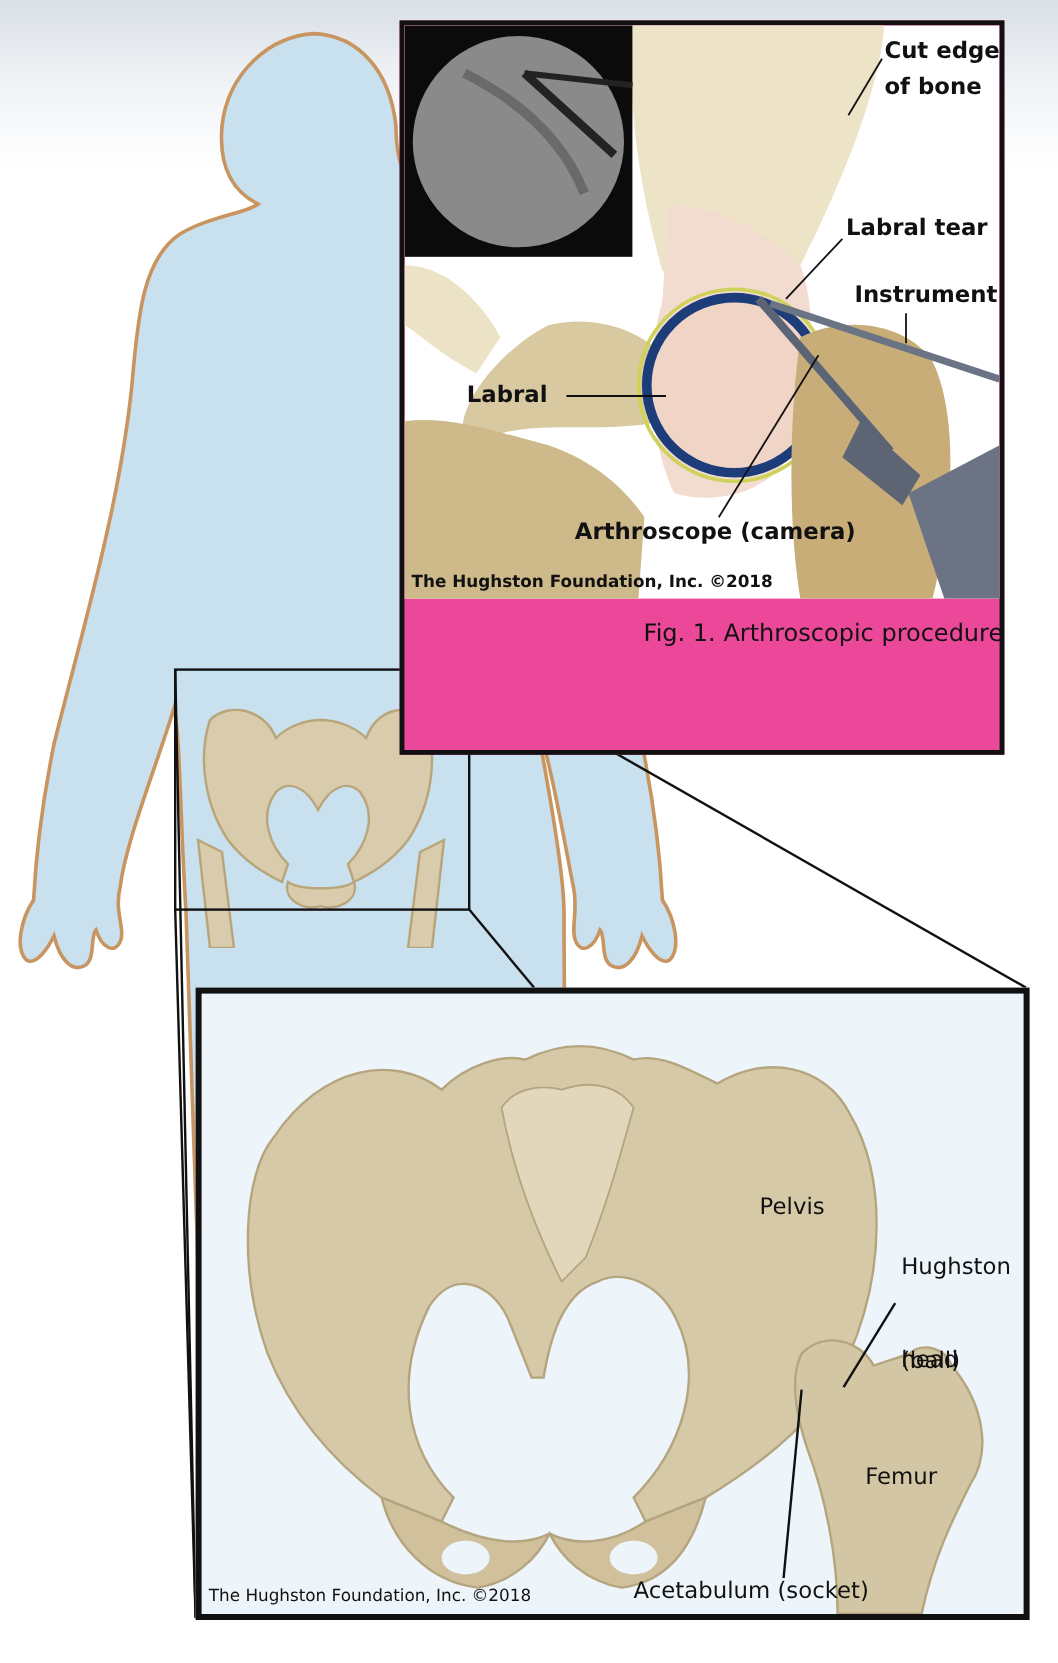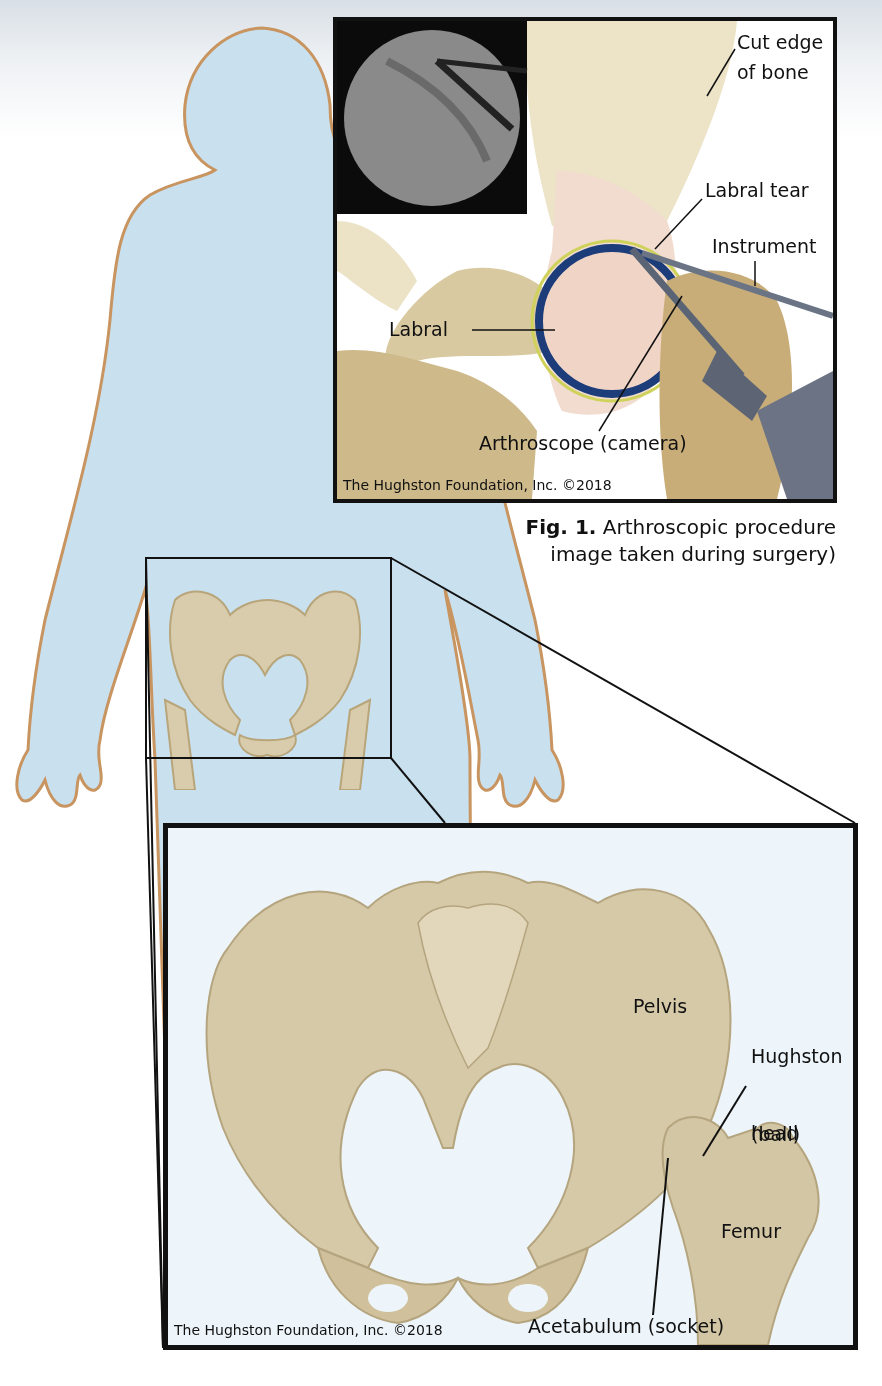--- a/index.html
+++ b/index.html
@@ -4,21 +4,21 @@
 <style>
   html,body{margin:0;padding:0;}
   body{width:882px;height:1386px;position:relative;overflow:hidden;
     background:linear-gradient(180deg,#d9dfe6 0px,#eef1f4 60px,#ffffff 140px,#ffffff 100%);
     font-family:"DejaVu Sans","Liberation Sans",sans-serif;color:#111;}
   .abs{position:absolute;}
   svg{display:block;}
   .lbl{position:absolute;font-size:19px;line-height:22px;color:#111;white-space:nowrap;}
   .credit{position:absolute;font-size:14px;color:#111;white-space:nowrap;}
   .fig-caption{position:absolute;font-size:20px;line-height:27px;text-align:right;color:#111;}
-  .fig-caption b{font-weight:bold;}
+  .fig-caption b{font-weight:normal;}
 </style>
 </head>
 <body>
 
 <svg class="abs" style="left:0;top:0" width="882" height="1386" viewBox="0 0 882 1386">
   <path d="M262,28 C225,30 190,60 185,105 C182,140 195,160 215,170 C205,178 175,180 150,195 C120,215 115,260 110,320 C100,420 70,520 45,620 C35,670 30,710 28,750 C18,765 12,790 22,800 C30,805 40,790 45,780 C50,800 60,810 70,805 C80,800 75,780 80,775 C85,790 95,795 100,785 C105,775 95,760 100,740 C105,700 130,640 145,590 C150,610 150,680 155,760 C160,900 165,1050 170,1200 L470,1200 C475,1050 470,900 470,760 C470,720 450,620 445,590 C460,640 470,700 478,740 C482,760 475,775 480,785 C485,795 495,790 500,775 C505,780 500,800 510,805 C520,810 530,800 535,780 C540,790 550,805 558,800 C568,790 562,765 552,750 C550,710 545,670 535,620 C510,520 480,420 470,320 C465,260 460,215 430,195 C405,180 375,178 365,170 C340,160 330,140 330,105 C325,60 300,30 262,28 Z" fill="#c9e0ef" stroke="#c89460" stroke-width="3"></path>
 </svg>
 
 <svg class="abs" style="left:145px;top:560px" width="245" height="230" viewBox="0 0 245 230">
   <path d="M30,40 C20,70 25,110 45,140 C60,160 80,170 90,175 L95,160 C80,145 70,120 85,100 C95,90 110,95 120,115 C130,95 145,90 155,100 C170,120 160,145 145,160 L150,175 C160,170 180,160 195,140 C215,110 220,70 210,40 C195,25 170,30 160,55 C150,45 135,40 122,40 C110,40 95,45 85,55 C75,30 45,25 30,40 Z" fill="#d8ccad" stroke="#b8a57a" stroke-width="2"></path>
@@ -28,21 +28,21 @@
 </svg>
 
 <svg class="abs" style="left:0;top:0" width="882" height="1386" viewBox="0 0 882 1386">
   <rect x="146" y="558" width="245" height="200" fill="none" stroke="#111" stroke-width="2"></rect>
   <line x1="146" y1="558" x2="163" y2="1348" stroke="#111" stroke-width="2"></line>
   <line x1="146" y1="758" x2="163" y2="1348" stroke="#111" stroke-width="2"></line>
   <line x1="391" y1="558" x2="855" y2="823" stroke="#111" stroke-width="2"></line>
   <line x1="391" y1="758" x2="445" y2="823" stroke="#111" stroke-width="2"></line>
 </svg>
 
-<div class="abs" style="left:333px;top:17px;width:504px;height:486px;border:4px solid #111;box-sizing:border-box;background:#0369a1;overflow:hidden;">
+<div class="abs" style="left:333px;top:17px;width:504px;height:612px;border:4px solid #111;box-sizing:border-box;background:#ec4899;overflow:hidden;font-weight:bold;">
   <svg width="496" height="478" viewBox="0 0 496 478" style="position:absolute;left:0;top:0">
     <rect width="496" height="478" fill="#ffffff"></rect>
     <path d="M190,0 L400,0 C395,60 360,140 330,200 L215,205 C200,150 185,80 190,0 Z" fill="#ede4c8"></path>
     <path d="M0,200 C40,200 70,240 80,260 L60,290 C30,275 10,255 0,250 Z" fill="#ece2c6"></path>
     <path d="M120,250 C160,240 200,255 220,280 L215,330 C170,340 120,330 80,340 L50,345 C40,320 80,270 120,250 Z" fill="#d8c9a0"></path>
     <path d="M0,330 C40,325 80,340 120,350 C150,360 180,380 200,410 L195,478 L0,478 Z" fill="#cdb98a"></path>
     <path d="M220,150 C260,150 300,170 330,200 C345,240 340,300 320,360 C300,390 260,400 225,390 C205,350 200,280 215,230 Z" fill="#f1dccf"></path>
     <circle cx="275" cy="300" r="73" fill="#f0d5c6" stroke="#1d3c7a" stroke-width="8"></circle>
     <circle cx="275" cy="300" r="80" fill="none" stroke="#cfd25a" stroke-width="3"></circle>
     <path d="M330,260 C370,240 420,250 440,280 C460,320 460,400 440,478 L330,478 C320,420 320,330 330,260 Z" fill="#c8ad78"></path>
@@ -67,21 +67,20 @@
     <line x1="365" y1="178" x2="318" y2="228" stroke="#111" stroke-width="1.5"></line>
     <line x1="418" y1="240" x2="418" y2="265" stroke="#111" stroke-width="1.5"></line>
     <line x1="135" y1="309" x2="218" y2="309" stroke="#111" stroke-width="1.5"></line>
     <line x1="262" y1="410" x2="345" y2="275" stroke="#111" stroke-width="1.5"></line>
   </svg>
   <span class="credit" style="left:6px;top:456px;">The Hughston Foundation, Inc. ©2018</span>
 </div>
 
 <div class="fig-caption" style="right:46px;top:514px;width:400px;">
   <div><b>Fig. 1.</b> <span>Arthroscopic procedure</span></div>
-  <div>image taken during surgery)</div>
 </div>
 
 <div class="abs" style="left:163px;top:823px;width:695px;height:527px;border:5px solid #111;box-sizing:border-box;background:#eef5fa;overflow:hidden;">
   <svg class="abs" style="left:0;top:0" width="685" height="517" viewBox="0 0 685 517">
     <path d="M60,120 C35,150 30,230 55,300 C75,350 110,390 150,420 L200,440 L210,420 C170,380 160,320 190,260 C210,230 240,240 255,270 L275,320 L285,320 C290,290 300,250 330,240 C350,230 380,240 395,270 C420,320 400,380 360,420 L370,440 L420,420 C470,390 520,350 540,300 C570,230 570,150 540,100 C520,60 470,50 430,75 C400,60 380,50 360,55 C330,40 300,40 270,55 C250,50 220,60 200,80 C160,50 100,60 60,120 Z" fill="#d6c9a8" stroke="#b5a57f" stroke-width="2"></path>
     <path d="M250,95 C260,80 280,75 300,80 C330,70 350,80 360,95 C350,130 340,170 320,220 L300,240 C280,200 260,150 250,95 Z" fill="#e2d7bb" stroke="#b5a57f" stroke-width="1.5"></path>
     <path d="M150,420 C160,460 190,490 230,495 C260,490 280,470 290,450 C300,470 320,490 350,495 C390,490 410,460 420,420 L370,440 C340,460 310,460 290,450 C270,460 240,460 200,440 Z" fill="#d0c19c" stroke="#b5a57f" stroke-width="2"></path>
     <ellipse cx="220" cy="470" rx="20" ry="14" fill="#eef5fa"></ellipse>
     <ellipse cx="360" cy="470" rx="20" ry="14" fill="#eef5fa"></ellipse>
     <path d="M500,300 C520,280 550,290 560,310 L590,300 C600,290 620,295 625,310 C650,340 660,380 640,410 C625,440 610,470 600,517 L530,517 C530,470 520,420 505,380 C495,350 490,320 500,300 Z" fill="#d3c6a4" stroke="#b5a57f" stroke-width="2"></path>

